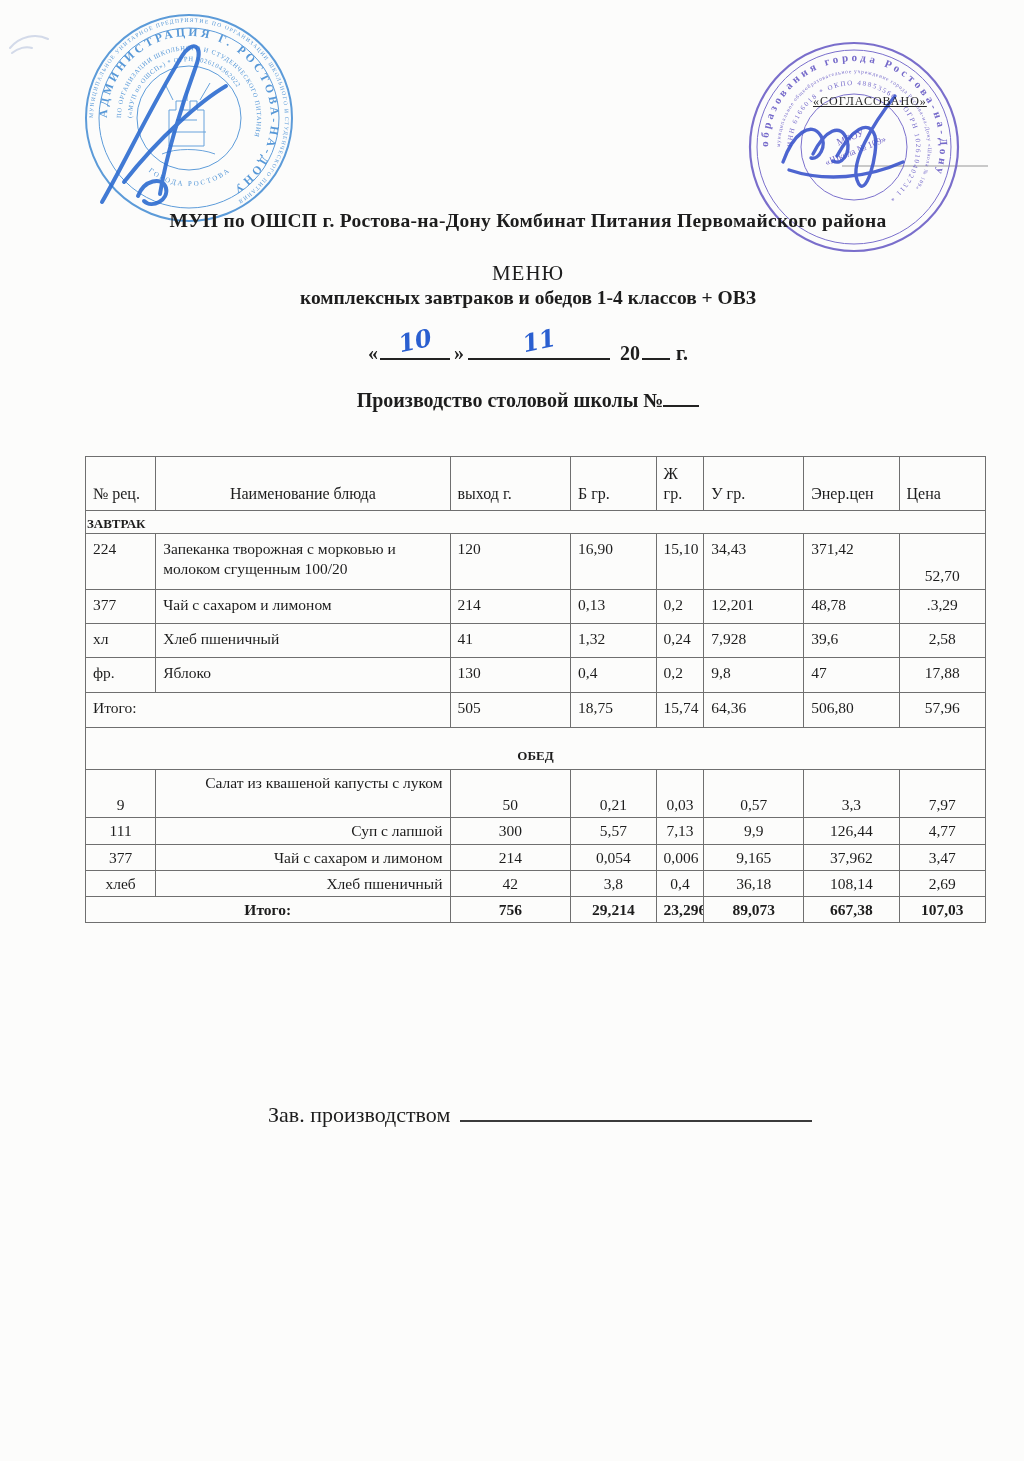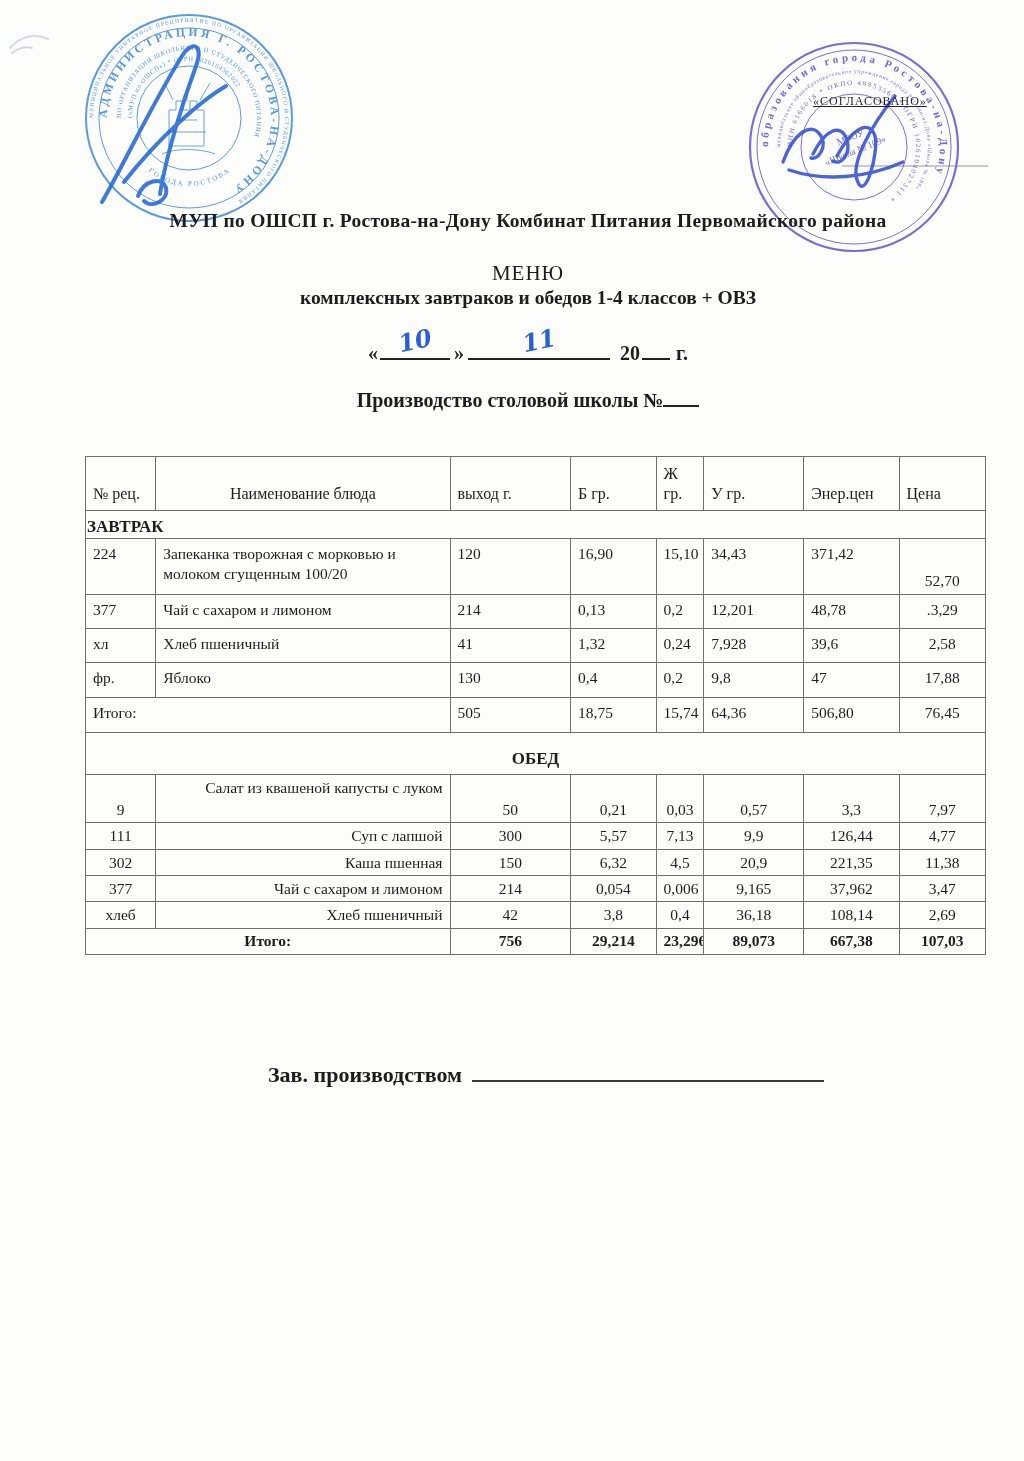--- a/index.html
+++ b/index.html
@@ -39,21 +39,21 @@
   .pencil { position:absolute; left:6px; top:26px; z-index:1; }
   
   table.menu {
     position:absolute; left:85px; top:456px; width:901px; z-index:4;
     border-collapse:collapse; table-layout:fixed; font-size:15.5px; line-height:1.25;
   }
   table.menu td, table.menu th { border:1px solid #6f6f6f; padding:2px 7px; overflow:hidden; }
   table.menu thead tr { height:54px; }
   table.menu th { font-weight:normal; vertical-align:bottom; text-align:left; font-size:16px; padding-bottom:6px; }
   table.menu th.c-name { text-align:center; }
-  tr.section-row td { text-align:center; font-weight:bold; font-size:17px; padding:1px; }
+  tr.section-row td { text-align:center; font-weight:bold; font-size:13px; padding:1px; }
   tbody tr:nth-child(1)  { height:20px; }
   tbody tr:nth-child(2)  { height:56px; }
   tbody tr:nth-child(3)  { height:34px; }
   tbody tr:nth-child(4)  { height:34px; }
   tbody tr:nth-child(5)  { height:35px; }
   tbody tr:nth-child(6)  { height:35px; }
   tbody tr:nth-child(7)  { height:42px; vertical-align:bottom; }
   tbody tr:nth-child(7) td { padding-bottom:5px; }
   tbody tr:nth-child(8)  { height:48px; }
   tbody tr:nth-child(9), tbody tr:nth-child(10), tbody tr:nth-child(11),
@@ -62,22 +62,22 @@
   tr.sec0 td { vertical-align:top; padding-top:5px; text-align:left; }
   tr.sec0 td.c-price { text-align:center; }
   tbody tr:nth-child(2) td.c-price { vertical-align:bottom; padding-bottom:4px; }
   tr.sec1 td { vertical-align:bottom; padding-bottom:3px; text-align:center; }
   tr.sec1 td.c-name { text-align:right; vertical-align:top; padding-top:3px; }
   tr.total-row.sec0 td { font-weight:normal; }
   tr.total-row.sec1 td { font-weight:bold; text-align:center; }
   tr.total-row.sec1 td.c-label { text-align:center; }
   
   .footer {
-    position:absolute; left:268px; top:1056px; z-index:5;
-    font-size:22px; font-weight:bold; white-space:nowrap;
+    position:absolute; left:268px; top:1096px; z-index:5;
+    font-size:22px; font-weight:normal; white-space:nowrap;
   }
   .sig-underline { display:inline-block; width:352px; border-bottom:2.5px solid #3b3b3b; height:24px; margin-left:10px; }
 </style>
 </head>
 <body>
 
 <div class="page">
 
   <svg class="pencil" width="70" height="40" viewBox="0 0 70 40">
     <path d="M4,22 C14,10 30,7 42,13 M6,27 C12,22 20,20 26,22" fill="none" stroke="#aab8d8" stroke-width="2" opacity="0.5" stroke-linecap="round"></path>
@@ -229,21 +229,21 @@
           <td class="c-en">47</td>
           <td class="c-price">17,88</td>
         </tr>
         <tr class="total-row sec0">
           <td colspan="2" class="c-label">Итого:</td>
           <td class="c-out">505</td>
           <td class="c-b">18,75</td>
           <td class="c-zh">15,74</td>
           <td class="c-u">64,36</td>
           <td class="c-en">506,80</td>
-          <td class="c-price">76,45</td>
+          <td class="c-price">57,96</td>
         </tr>
         <tr class="section-row sec1">
           <td colspan="8">ОБЕД</td>
         </tr>
         <tr class="data-row sec1">
           <td class="c-rec">9</td>
           <td class="c-name">Салат из квашеной капусты с луком</td>
           <td class="c-out">50</td>
           <td class="c-b">0,21</td>
           <td class="c-zh">0,03</td>
@@ -255,30 +255,20 @@
           <td class="c-rec">111</td>
           <td class="c-name">Суп с лапшой</td>
           <td class="c-out">300</td>
           <td class="c-b">5,57</td>
           <td class="c-zh">7,13</td>
           <td class="c-u">9,9</td>
           <td class="c-en">126,44</td>
           <td class="c-price">4,77</td>
         </tr>
         <tr class="data-row sec1">
-          <td class="c-rec">302</td>
-          <td class="c-name">Каша пшенная</td>
-          <td class="c-out">150</td>
-          <td class="c-b">6,32</td>
-          <td class="c-zh">4,5</td>
-          <td class="c-u">20,9</td>
-          <td class="c-en">221,35</td>
-          <td class="c-price">11,38</td>
-        </tr>
-        <tr class="data-row sec1">
           <td class="c-rec">377</td>
           <td class="c-name">Чай с сахаром и лимоном</td>
           <td class="c-out">214</td>
           <td class="c-b">0,054</td>
           <td class="c-zh">0,006</td>
           <td class="c-u">9,165</td>
           <td class="c-en">37,962</td>
           <td class="c-price">3,47</td>
         </tr>
         <tr class="data-row sec1">

